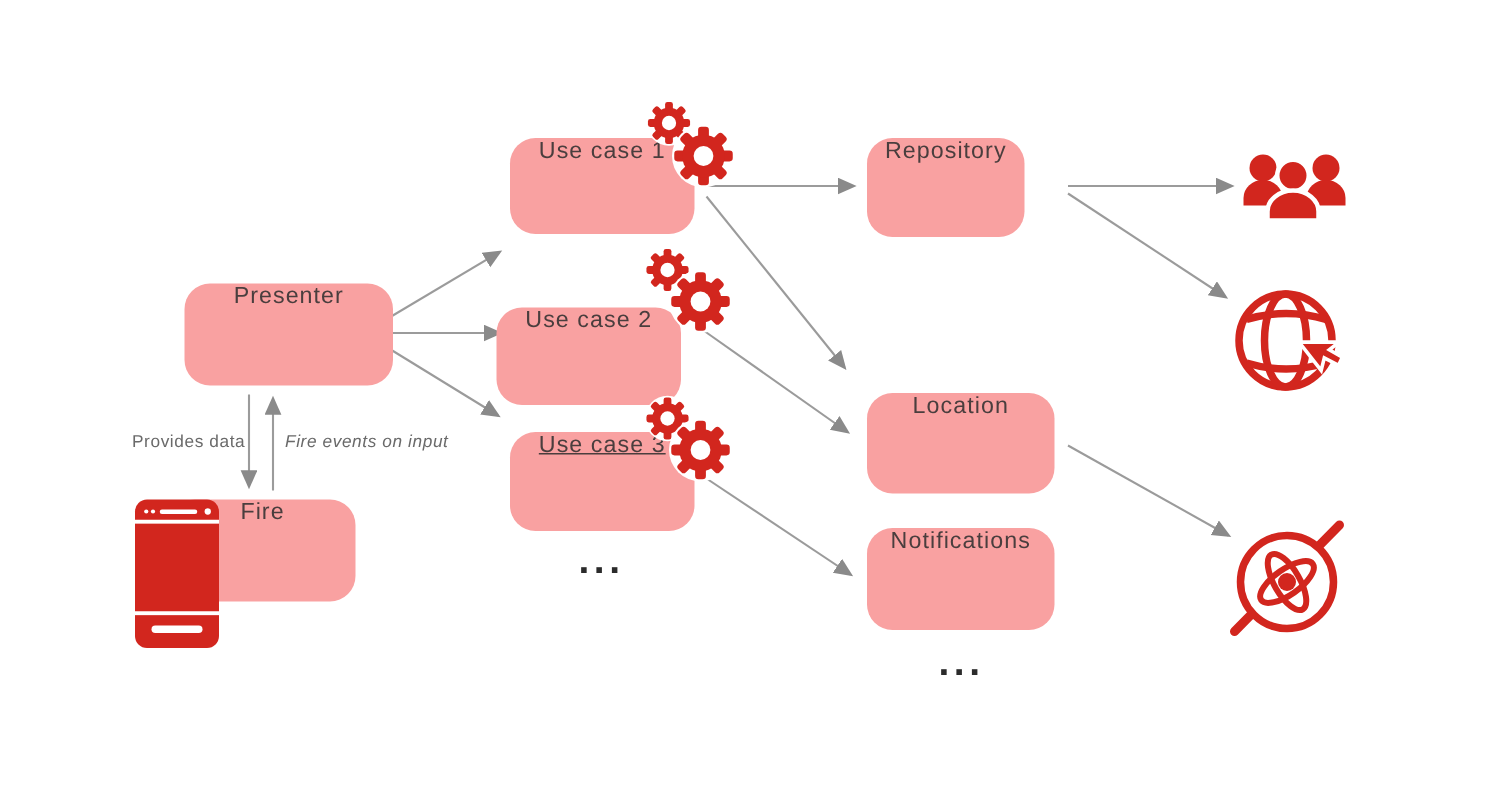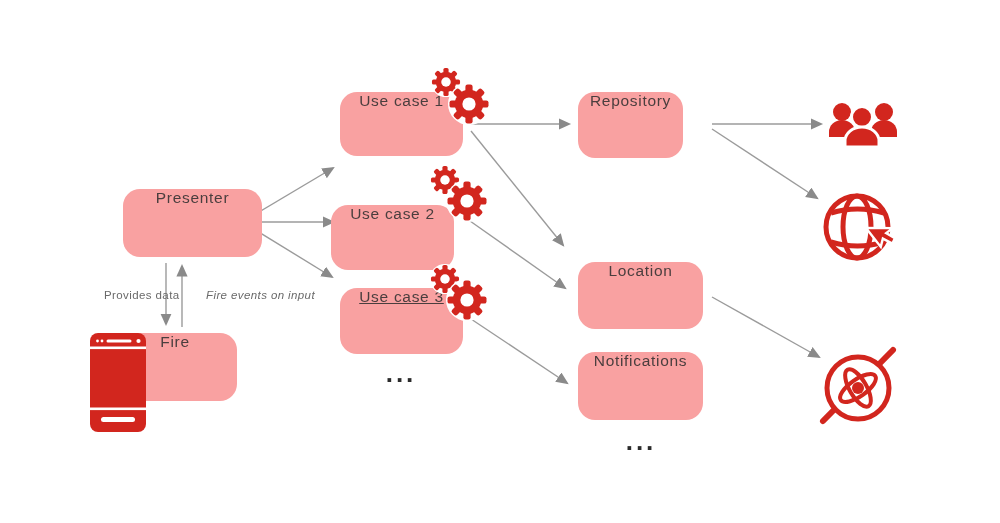--- a/index.html
+++ b/index.html
@@ -7,21 +7,21 @@
     position:relative;width:1000px;height:523px;background:#ffffff;overflow:hidden;
     font-family:"Liberation Sans", sans-serif;
   }
   svg.layer{position:absolute;left:0;top:0;pointer-events:none;}
   .node{
     position:absolute;background:#F9A1A1;border-radius:17px;
     display:flex;align-items:flex-start;justify-content:center;
     color:#4A3E3E;font-size:15.5px;letter-spacing:0.7px;z-index:2;
   }
   .edge-label{
-    position:absolute;color:#6A6A6A;font-size:11.5px;letter-spacing:0.4px;z-index:2;white-space:nowrap;margin-left:16px;
+    position:absolute;color:#6A6A6A;font-size:11.5px;letter-spacing:0.4px;z-index:2;white-space:nowrap;
   }
   .ellipsis{
     position:absolute;color:#2B2B2B;font-size:26px;font-weight:700;letter-spacing:3px;
     z-index:2;line-height:10px;width:70px;text-align:center;
   }
 </style>
 </head>
 <body>
 
 <div id="canvas">

